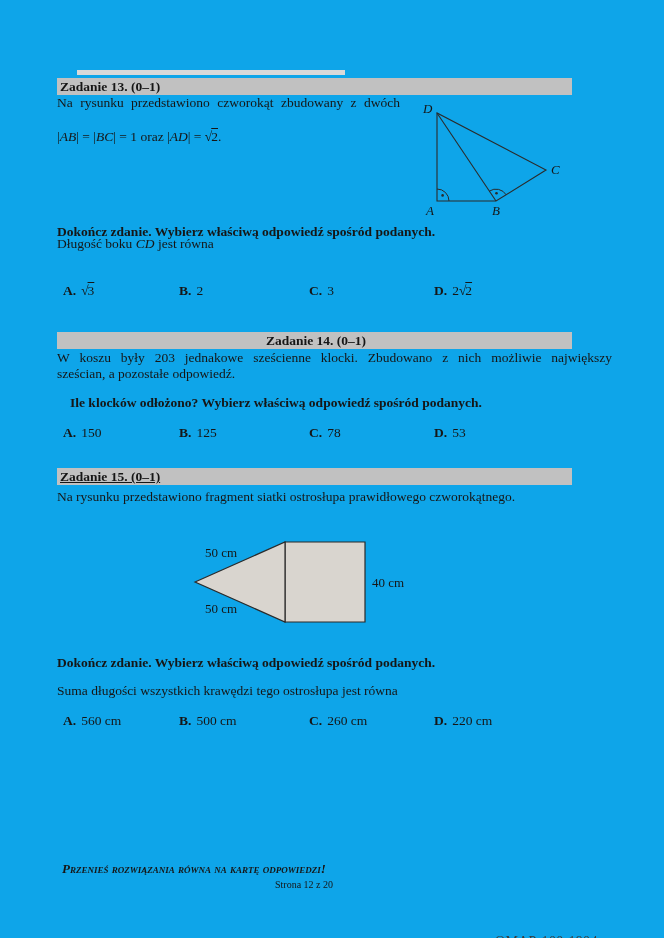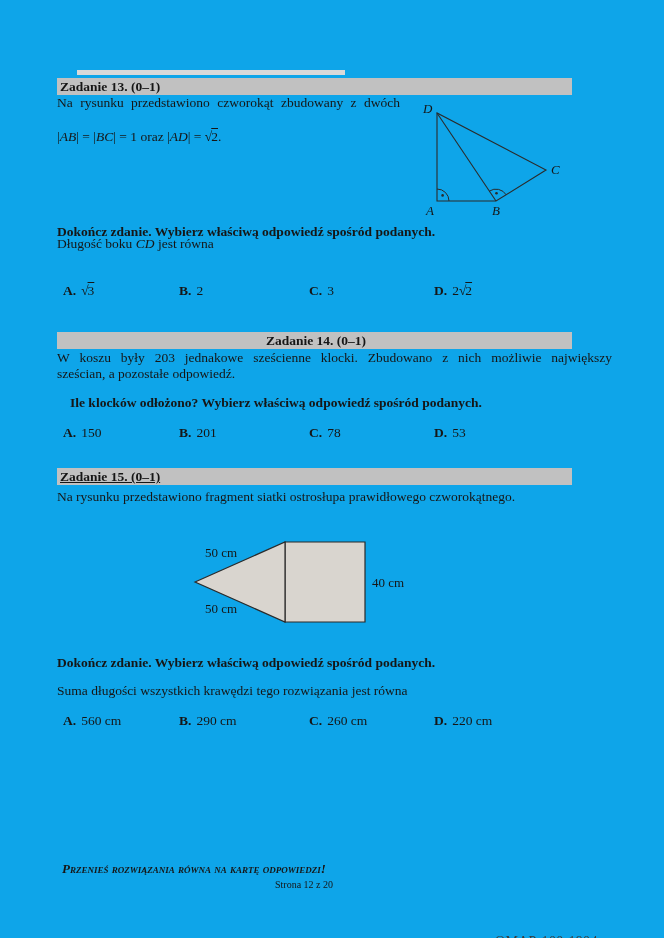--- a/index.html
+++ b/index.html
@@ -95,21 +95,21 @@
   <div class="abs line just" style="left:57px; top:350px; width:555px;">W koszu były 203 jednakowe sześcienne klocki. Zbudowano z nich możliwie największy</div>
   <div class="abs line" style="left:57px; top:366px; width:555px;">sześcian, a pozostałe odpowiedź.</div>
 
   <div class="abs line bold" style="left:70px; top:395px; width:555px;">Ile klocków odłożono? Wybierz właściwą odpowiedź spośród podanych.</div>
 
   <div class="abs opts" style="top:425px;">
     <div class="opt opt-a">
       <b>A.</b><span>150</span>
     </div>
     <div class="opt opt-b">
-      <b>B.</b><span>201</span>
+      <b>B.</b><span>125</span>
     </div>
     <div class="opt opt-c">
       <b>C.</b><span>78</span>
     </div>
     <div class="opt opt-d">
       <b>D.</b><span>53</span>
     </div>
   </div>
 
   <div class="abs bar" style="top:468px;text-decoration:underline;">
@@ -121,28 +121,28 @@
   <svg class="abs fig" style="left:185px; top:536px;" width="235" height="95" viewBox="185 536 235 95">
     <polygon points="285,542 365,542 365,622 285,622" fill="#d9d5cf" stroke="#2b2b2b" stroke-width="1.2"></polygon>
     <polygon points="195,582 285,542 285,622" fill="#d9d5cf" stroke="#2b2b2b" stroke-width="1.2"></polygon>
     <text x="205" y="557">50 cm</text>
     <text x="205" y="613">50 cm</text>
     <text x="372" y="587">40 cm</text>
   </svg>
 
   <div class="abs line bold" style="left:57px; top:655px; width:555px;">Dokończ zdanie. Wybierz właściwą odpowiedź spośród podanych.</div>
 
-  <div class="abs line" style="left:57px; top:683px; width:555px;">Suma długości wszystkich krawędzi tego rozwiązania jest równa</div>
+  <div class="abs line" style="left:57px; top:683px; width:555px;">Suma długości wszystkich krawędzi tego ostrosłupa jest równa</div>
 
   <div class="abs opts" style="top:713px;">
     <div class="opt opt-a">
       <b>A.</b><span>560 cm</span>
     </div>
     <div class="opt opt-b">
-      <b>B.</b><span>290 cm</span>
+      <b>B.</b><span>500 cm</span>
     </div>
     <div class="opt opt-c">
       <b>C.</b><span>260 cm</span>
     </div>
     <div class="opt opt-d">
       <b>D.</b><span>220 cm</span>
     </div>
   </div>
 
   <div class="abs footer-note">Przenieś rozwiązania równa na kartę odpowiedzi!</div>

